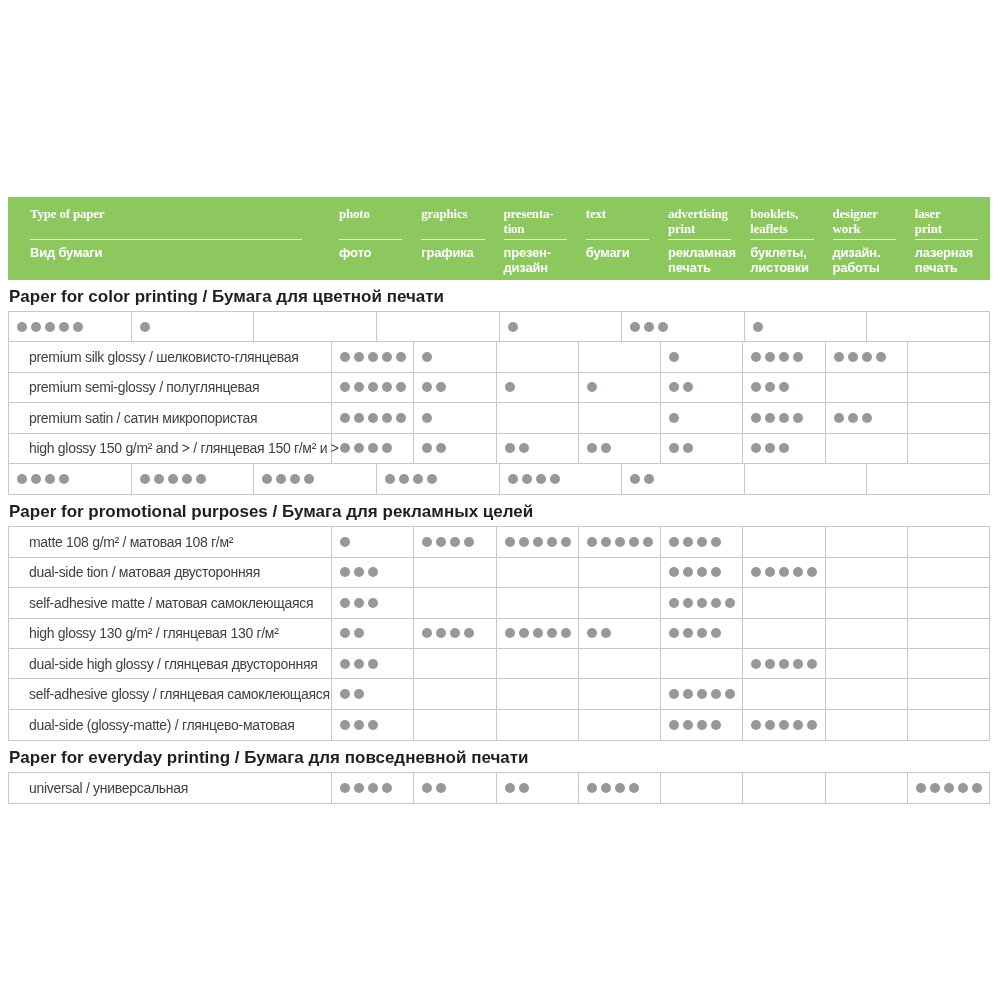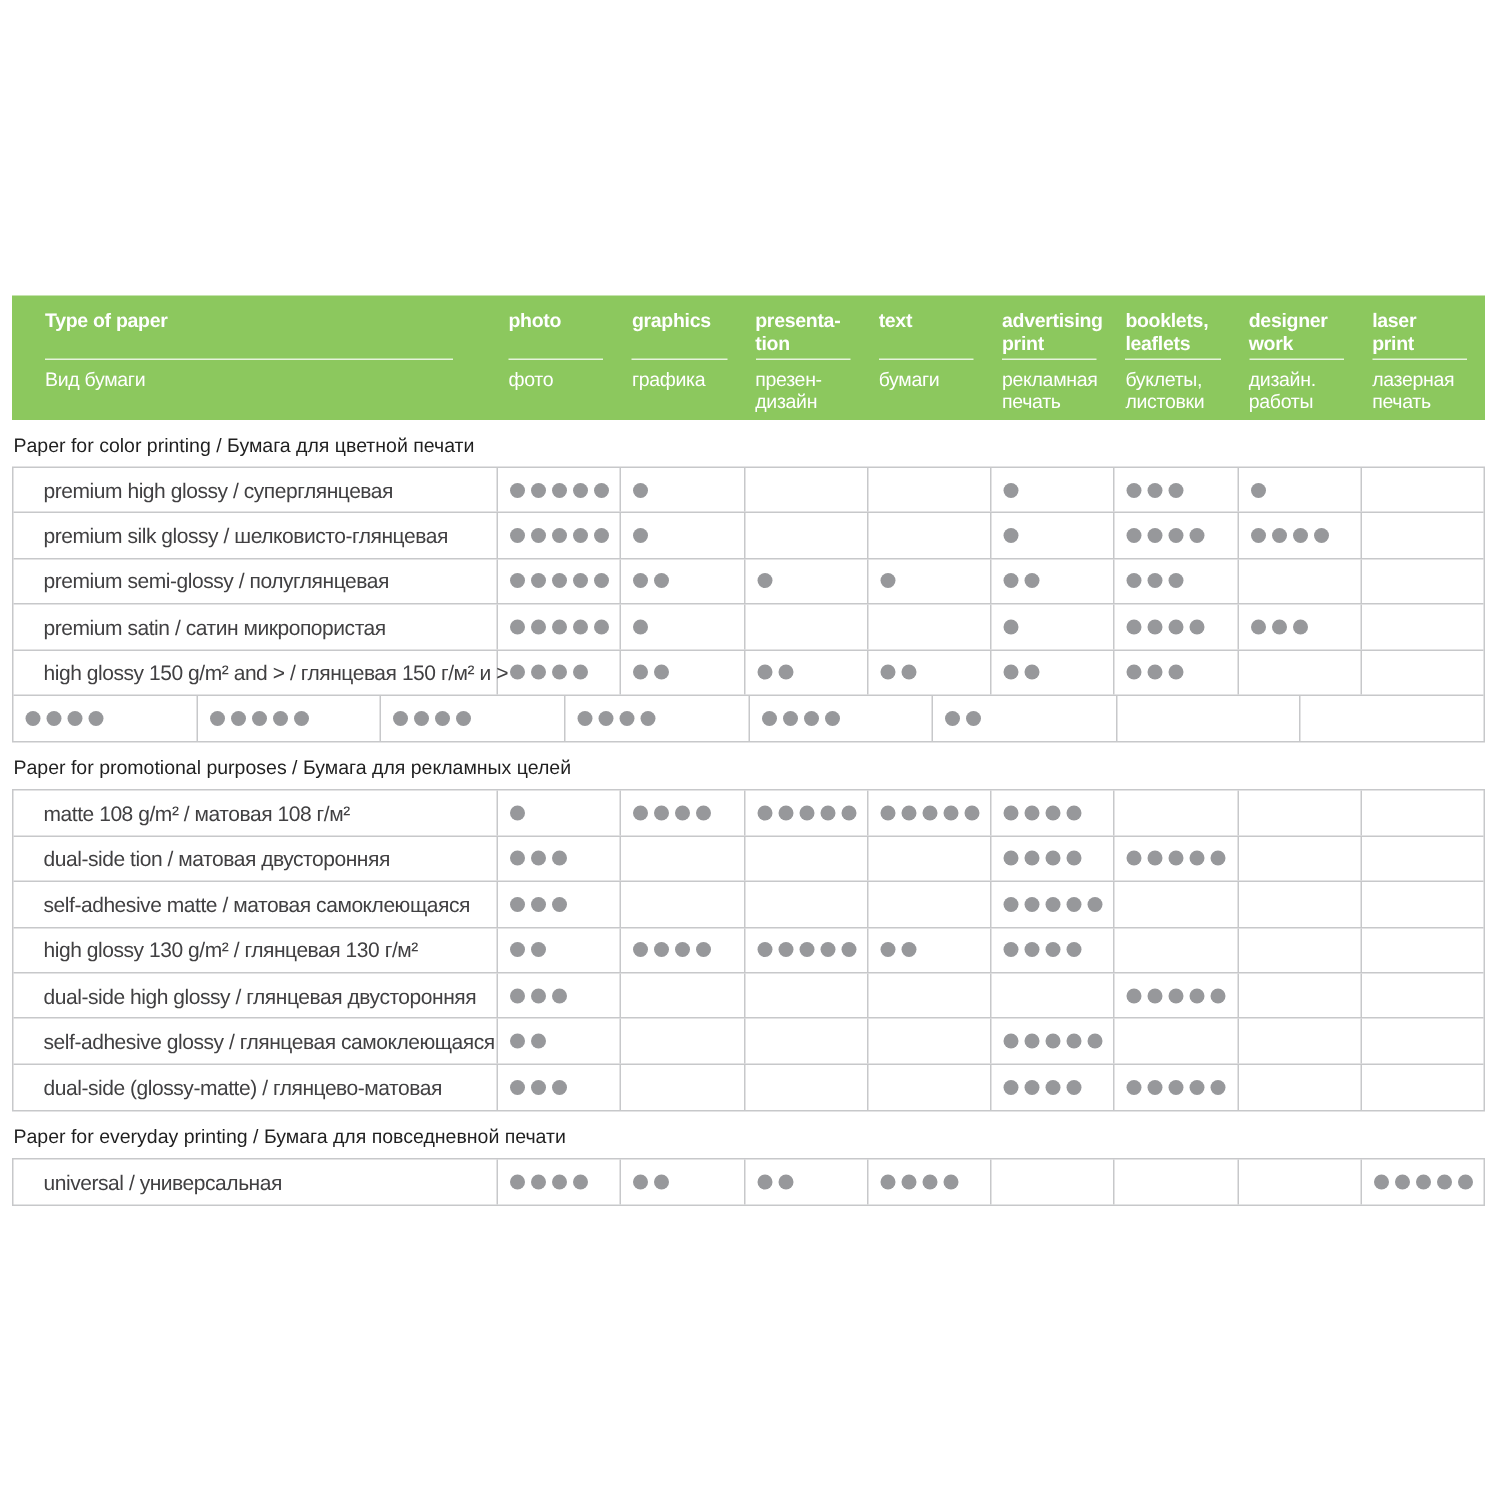--- a/index.html
+++ b/index.html
@@ -15,31 +15,31 @@
     width:1000px;height:1000px;background:#ffffff;
     font-family:"Liberation Sans", sans-serif;
     position:relative;overflow:hidden;
   }
   .sheet{position:absolute;left:8px;top:197px;width:982px;}
 
   
   .thead{display:flex;background:var(--green);color:#fff;height:83px;width:100%;}
   .th{padding-top:9px;}
   .th .en{font-weight:bold;font-size:13px;line-height:15px;letter-spacing:-0.2px;
-          white-space:pre-line;height:33px;}
+          white-space:pre-line;height:33px;font-family:Liberation Serif, serif;}
   .th .rule{height:1px;background:rgba(255,255,255,0.78);margin:0 0 5px 0;}
-  .th .ru{font-weight:normal;font-size:13px;line-height:15px;letter-spacing:-0.2px;
+  .th .ru{font-weight:bold;font-size:13px;line-height:15px;letter-spacing:-0.2px;
           white-space:pre-line;}
   .col-type{flex:0 0 324px;padding-left:22px;}
   .col-type .rule{width:272px;}
   .col-data{flex:1 1 0;padding-left:7px;padding-right:12px;min-width:0;}
 
   
   .section-title{
-    font-size:13px;font-weight:normal;color:var(--title);
+    font-size:17px;font-weight:bold;color:var(--title);
     margin:7px 0 4px 1px;line-height:20px;white-space:nowrap;
   }
   .grid{border:1px solid var(--border);width:100%;}
   .row{display:flex;height:30.4px;border-bottom:1px solid var(--border);}
   .row:last-child{border-bottom:none;}
   .cell{height:100%;display:flex;align-items:center;border-right:1px solid var(--border);min-width:0;}
   .cell:last-child{border-right:none;}
   .cell-label{
     flex:0 0 323px;padding-left:20px;
     font-size:14px;letter-spacing:-0.3px;color:var(--label);white-space:nowrap;
@@ -108,21 +108,20 @@
         <div class="rule"></div>
         <div class="ru">лазерная
 печать</div>
       </div>
     </div>
   <div id="table-body">
 
   <div class="section-title">Paper for color printing / Бумага для цветной печати</div>
       <div class="grid">
         <div class="row">
-          <div class="cell cell-label">premium high glossy / суперглянцевая</div>
           <div class="cell cell-dots">
             <span class="dot"></span>
             <span class="dot"></span>
             <span class="dot"></span>
             <span class="dot"></span>
             <span class="dot"></span>
           </div>
           <div class="cell cell-dots">
             <span class="dot"></span>
           </div>

